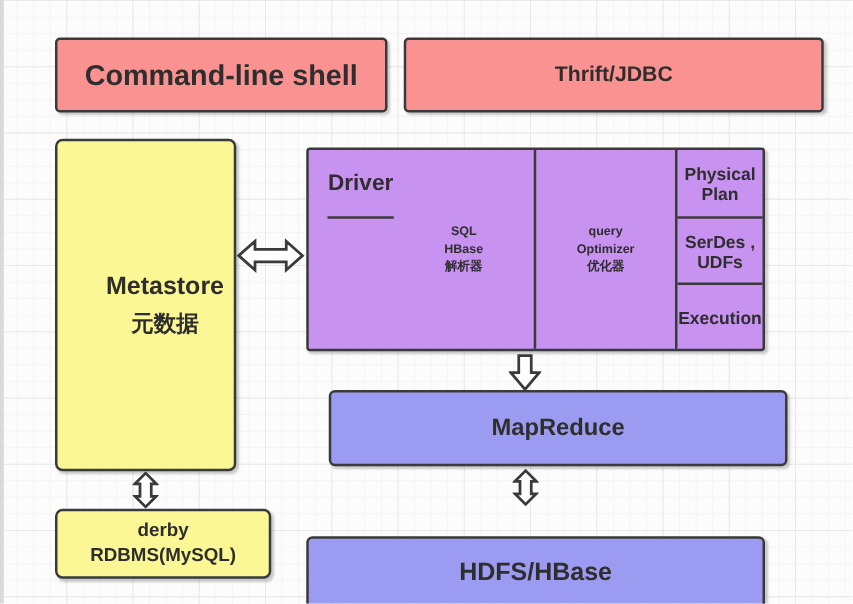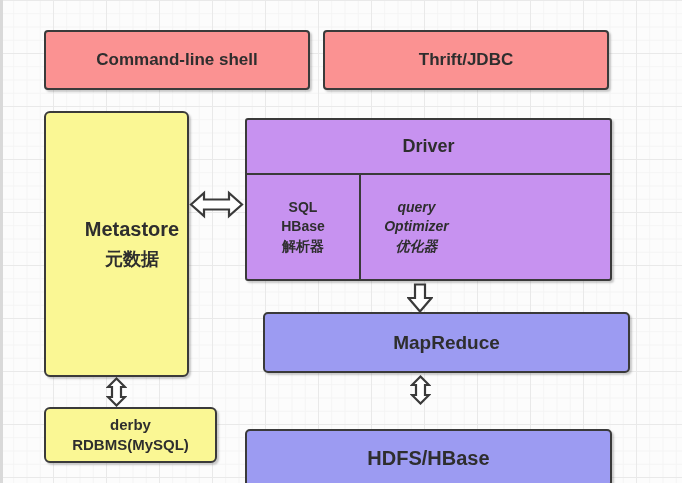--- a/index.html
+++ b/index.html
@@ -23,41 +23,41 @@
     border:2px solid var(--border);
     display:flex; align-items:center; justify-content:center; text-align:center;
     font-weight:700; color:var(--text);
     box-shadow:2px 2px 2px rgba(50,50,50,.25);
   }
   .pink   { background:var(--client-box); }
   .yellow { background:var(--metastore-box); }
   .purple { background:var(--driver-box); }
   .blue   { background:var(--storage-box); }
 
-  #box-cli    { left:44px;  top:30px;  width:266px; height:60px; border-radius:4px; font-size:17px; }
-  #box-thrift { left:323px; top:30px;  width:286px; height:60px; border-radius:4px; font-size:17px; }
+  #box-cli    { left:44px;  top:30px;  width:266px; height:60px; border-radius:4px; font-size:23px; }
+  #box-thrift { left:323px; top:30px;  width:336px; height:60px; border-radius:4px; font-size:17px; }
 
   #box-metastore { left:44px; top:111px; width:145px; height:266px; border-radius:6px;padding-left:31px; }
   #box-metastore .t1 { font-size:20px; display:block; }
   #box-metastore .t2 { font-size:18px; display:block; margin-top:6px; }
 
   #box-driver {
     left:245px; top:118px; width:367px; height:163px; border-radius:3px;
-    flex-direction:column; align-items:stretch; justify-content:flex-end;
+    flex-direction:row; align-items:stretch; justify-content:flex-end;padding-left:15px;
   }
   .driver-header {
     height:53px; flex:0 0 53px; display:flex; align-items:center; justify-content:center;
     border-bottom:2px solid var(--border); font-size:18px;
   }
   .driver-body { flex:1; display:grid; grid-template-columns:112px 113px 1fr; }
   .driver-cell {
     display:flex; flex-direction:column; align-items:center; justify-content:center;
-    font-size:14px; line-height:1.4;
+    font-size:10px; line-height:1.4;
   }
-  .col-b { border-left:2px solid var(--border);font-style:italic; }
+  .col-b { border-left:2px solid var(--border); }
   .driver-stack { display:grid; grid-template-rows:1fr 1fr 1fr; border-left:2px solid var(--border); }
   .driver-stack > div { display:flex; align-items:center; justify-content:center; font-size:14px; }
   .driver-stack > div + div { border-top:2px solid var(--border); }
 
   #box-mapreduce { left:263px; top:312px; width:367px; height:61px; border-radius:5px; font-size:19px; }
   #box-hdfs      { left:245px; top:405px; width:367px; height:58px; border-radius:5px; font-size:20px;margin-top:24px; }
   #box-derby     { left:44px;  top:407px; width:173px; height:56px; border-radius:6px; font-size:15px; line-height:1.35; }
 
   .arrow { position:absolute; }
   .arrow polygon { fill:#ffffff; stroke:var(--border); stroke-width:2.2; stroke-linejoin:miter; }
@@ -94,20 +94,31 @@
       <div class="driver-cell">
         <span>SQL</span>
         <span>HBase</span>
         <span>解析器</span>
       </div>
       <div class="driver-cell col-b">
         <span>query</span>
         <span>Optimizer</span>
         <span>优化器</span>
       </div>
+      <div class="driver-stack">
+        <div>
+          <span>Physical Plan</span>
+        </div>
+        <div>
+          <span>SerDes , UDFs</span>
+        </div>
+        <div>
+          <span>Execution</span>
+        </div>
+      </div>
     </div>
   </div>
 
   <div class="box blue" id="box-mapreduce">
     <span>MapReduce</span>
   </div>
 
   <div class="box blue" id="box-hdfs">
     <span>HDFS/HBase</span>
   </div>

